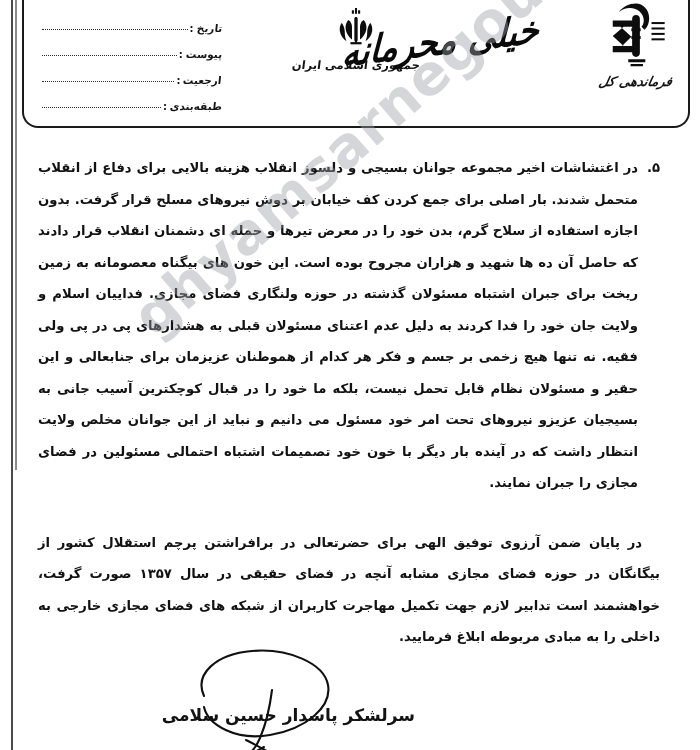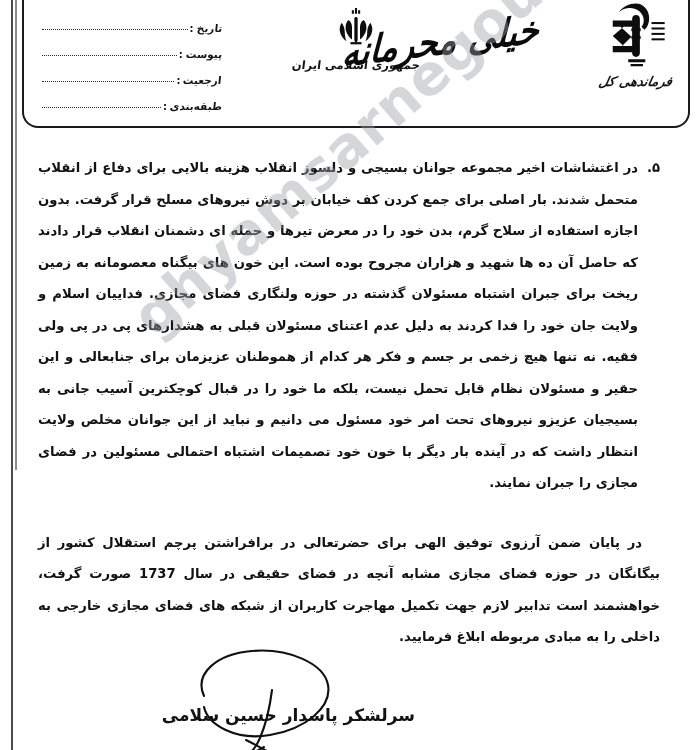--- a/index.html
+++ b/index.html
@@ -296,21 +296,21 @@
       </svg>
       <div class="command-caption">فرماندهی کل</div>
     </div>
   </div>
 
   <div class="body">
     <p class="para numbered">
       <span class="list-marker">۵.</span>
       <span>در اغتشاشات اخیر مجموعه جوانان بسیجی و دلسوز انقلاب هزینه بالایی برای دفاع از انقلاب متحمل شدند. بار اصلی برای جمع کردن کف خیابان بر دوش نیروهای مسلح قرار گرفت. بدون اجازه استفاده از سلاح گرم، بدن خود را در معرض تیرها و حمله ای دشمنان انقلاب قرار دادند که حاصل آن ده ها شهید و هزاران مجروح بوده است. این خون های بیگناه معصومانه به زمین ریخت برای جبران اشتباه مسئولان گذشته در حوزه ولنگاری فضای مجازی. فداییان اسلام و ولایت جان خود را فدا کردند به دلیل عدم اعتنای مسئولان قبلی به هشدارهای پی در پی ولی فقیه. نه تنها هیچ زخمی بر جسم و فکر هر کدام از هموطنان عزیزمان برای جنابعالی و این حقیر و مسئولان نظام قابل تحمل نیست، بلکه ما خود را در قبال کوچکترین آسیب جانی به بسیجیان عزیزو نیروهای تحت امر خود مسئول می دانیم و نباید از این جوانان مخلص ولایت انتظار داشت که در آینده بار دیگر با خون خود تصمیمات اشتباه احتمالی مسئولین در فضای مجازی را جبران نمایند.</span>
     </p>
-    <p class="para closing">در پایان ضمن آرزوی توفیق الهی برای حضرتعالی در برافراشتن پرچم استقلال کشور از بیگانگان در حوزه فضای مجازی مشابه آنچه در فضای حقیقی در سال 1737 صورت گرفت، خواهشمند است تدابیر لازم جهت تکمیل مهاجرت کاربران از شبکه های فضای مجازی خارجی به داخلی را به مبادی مربوطه ابلاغ فرمایید.</p>
+    <p class="para closing">در پایان ضمن آرزوی توفیق الهی برای حضرتعالی در برافراشتن پرچم استقلال کشور از بیگانگان در حوزه فضای مجازی مشابه آنچه در فضای حقیقی در سال ۱۳۵۷ صورت گرفت، خواهشمند است تدابیر لازم جهت تکمیل مهاجرت کاربران از شبکه های فضای مجازی خارجی به داخلی را به مبادی مربوطه ابلاغ فرمایید.</p>
   </div>
 
   <div class="signature">
     <div class="sig-line">سرلشکر پاسدار حسین سلامی</div>
   </div>
 
   <svg class="sig-mark" viewBox="0 0 230 112">
     <g fill="none" stroke="#101010" stroke-width="2.1" stroke-linecap="round">
       <path d="M44 52 C34 30 56 10 92 7 c36-3 72 12 76 34 4 22-22 44-58 50 -34 6-62-10-66-28"></path>
       <path d="M112 46 C110 62 106 80 100 94 c-4 9-8 14-12 16"></path>

